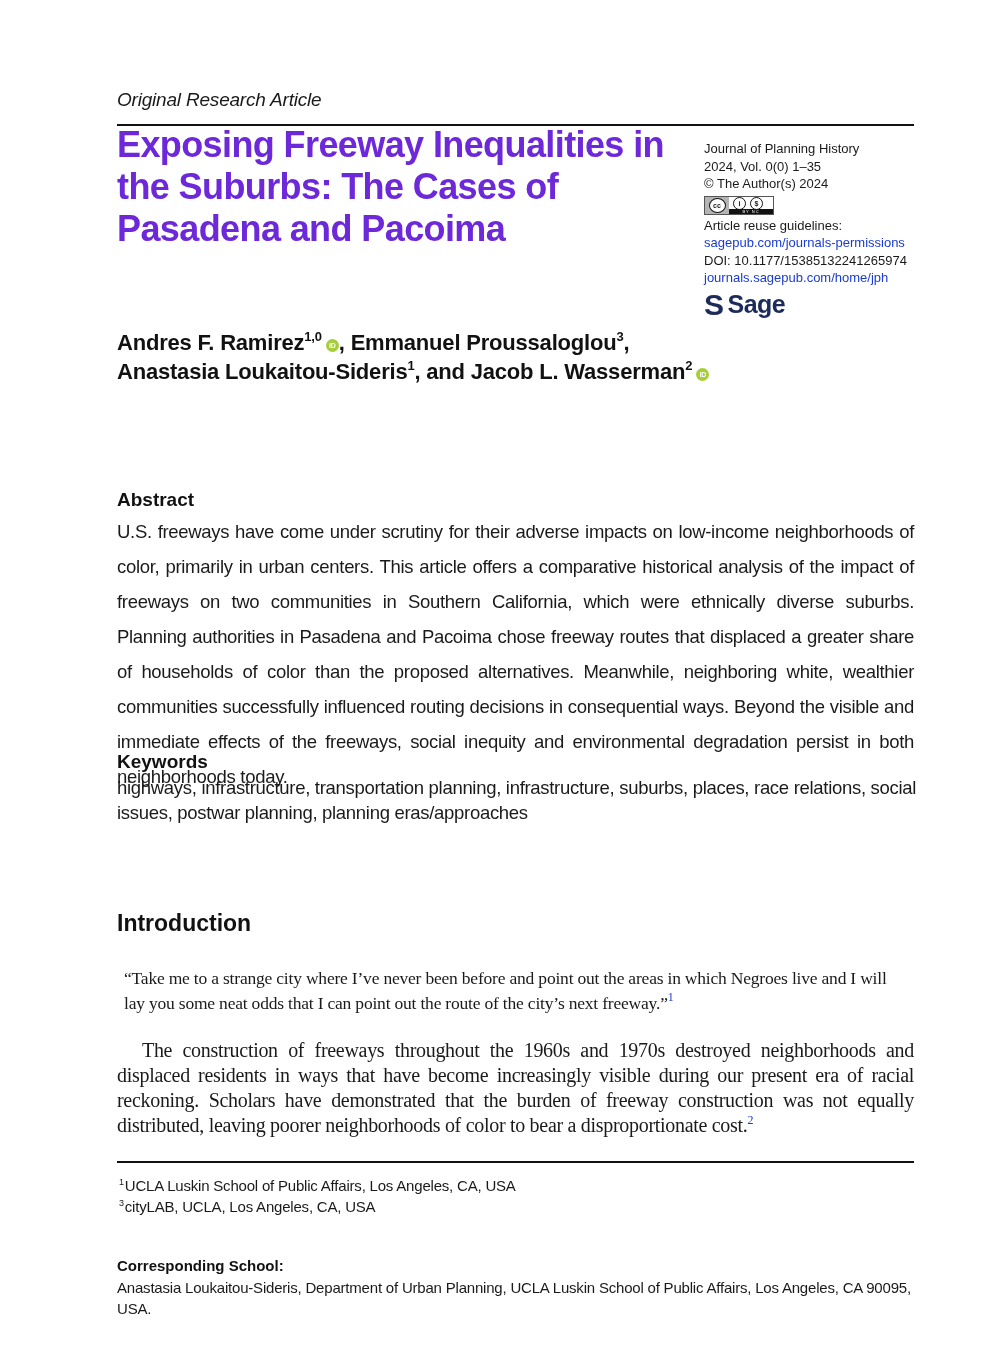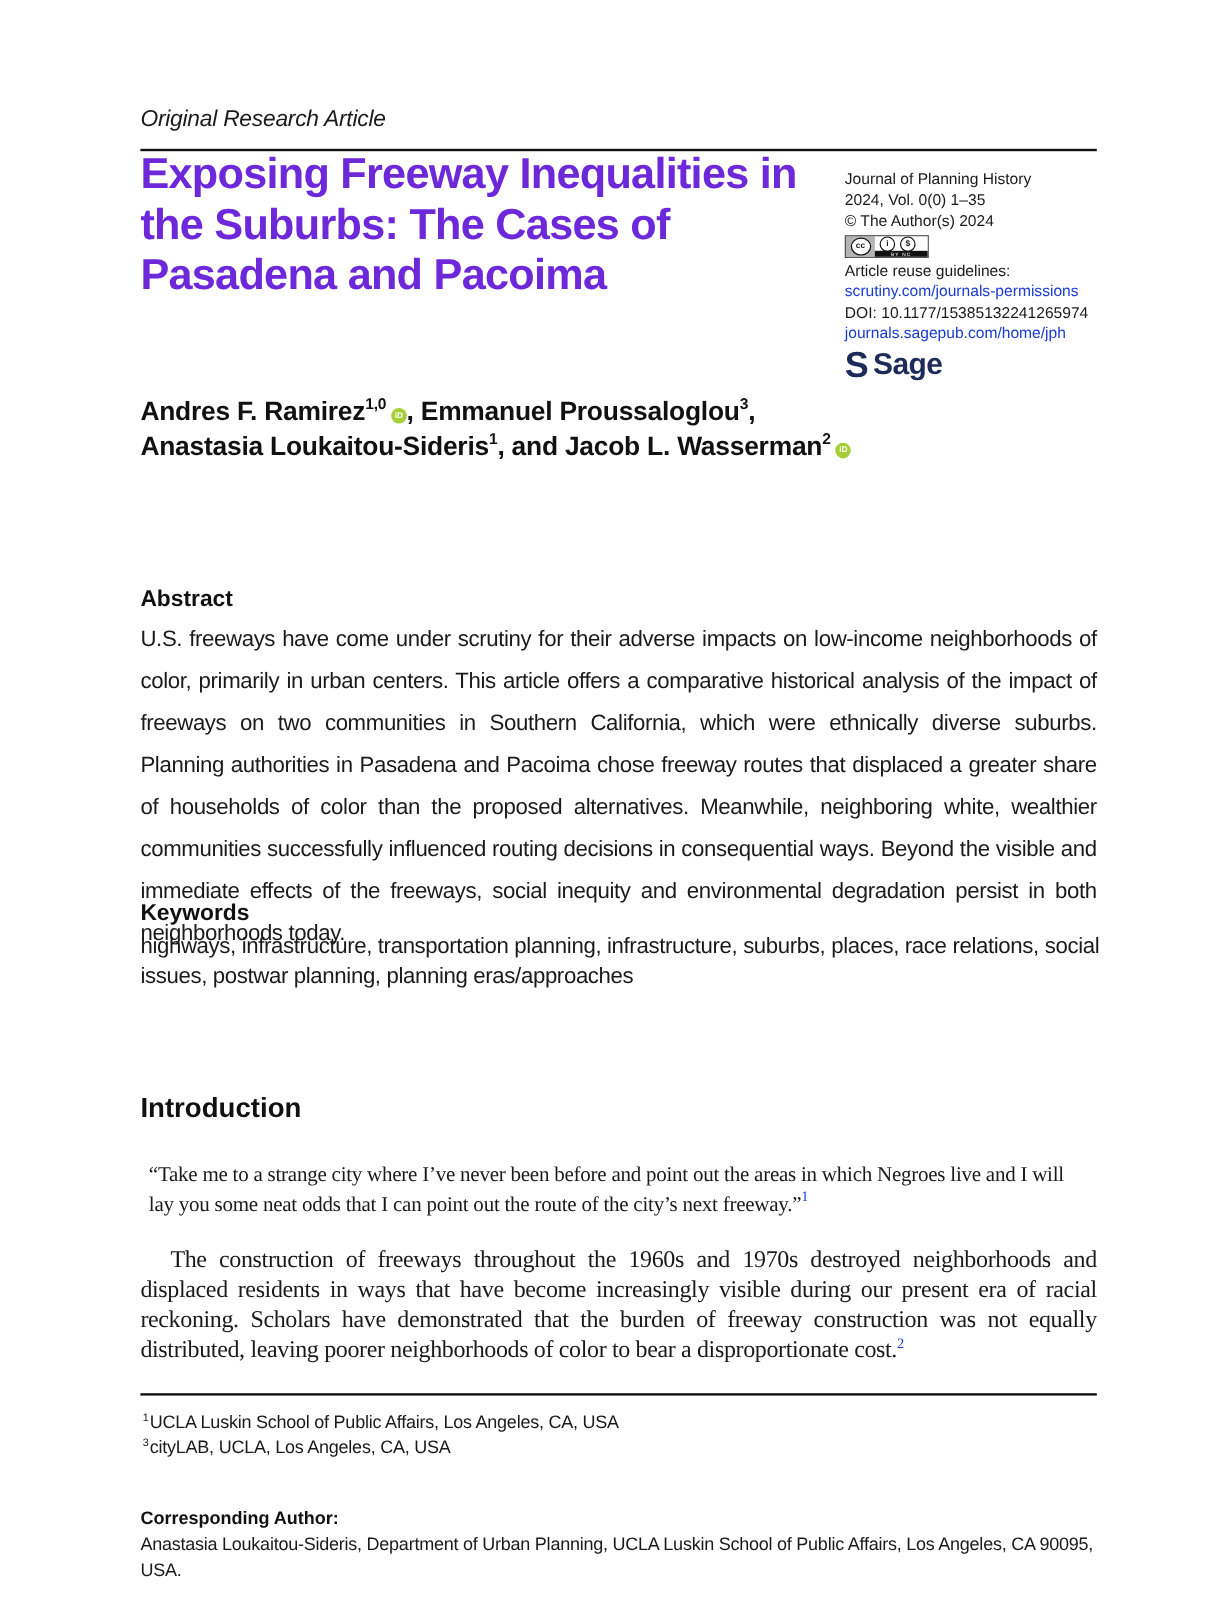--- a/index.html
+++ b/index.html
@@ -56,21 +56,21 @@
       </div>
     <div class="right">
       <div class="icons">
         <span>i</span>
         <span>$</span>
       </div>
       <div class="strip"><span>BY</span> <span>NC</span></div>
     </div>
   </div>
   <div>Article reuse guidelines:</div>
-  <div><a class="link">scrutiny.com/journals-permissions</a></div>
+  <div><a class="link">sagepub.com/journals-permissions</a></div>
   <div>DOI: 10.1177/15385132241265974</div>
   <div><a class="link">journals.sagepub.com/home/jph</a></div>
   <div class="sage-logo">
     <span class="s-mark">S</span>
     <span>Sage</span>
   </div>
 </div>
 
 <div class="abs authors">
   <span><span>Andres F. Ramirez</span><sup>1,0</sup><span class="orcid">iD</span></span><span>, </span><span><span>Emmanuel Proussaloglou</span><sup>3</sup></span><span>,</span><br>
@@ -88,16 +88,16 @@
 
 <div class="abs body-para"><span>The construction of freeways throughout the 1960s and 1970s destroyed neighborhoods and displaced residents in ways that have become increasingly visible during our present era of racial reckoning. Scholars have demonstrated that the burden of freeway construction was not equally distributed, leaving poorer neighborhoods of color to bear a disproportionate cost.</span><a class="fnref">2</a></div>
 
 <div class="abs bottom-rule"></div>
 
 <div class="abs affiliations">
   <div><sup>1</sup><span>UCLA Luskin School of Public Affairs, Los Angeles, CA, USA</span></div>
   <div><sup>3</sup><span>cityLAB, UCLA, Los Angeles, CA, USA</span></div>
 </div>
 
-<div class="abs corr-head">Corresponding Author:</div>
+<div class="abs corr-head">Corresponding School:</div>
 <div class="abs corr-text">
   <div>Anastasia Loukaitou-Sideris, Department of Urban Planning, UCLA Luskin School of Public Affairs, Los Angeles, CA 90095, USA.</div>
 </div>
 
 </body></html>

